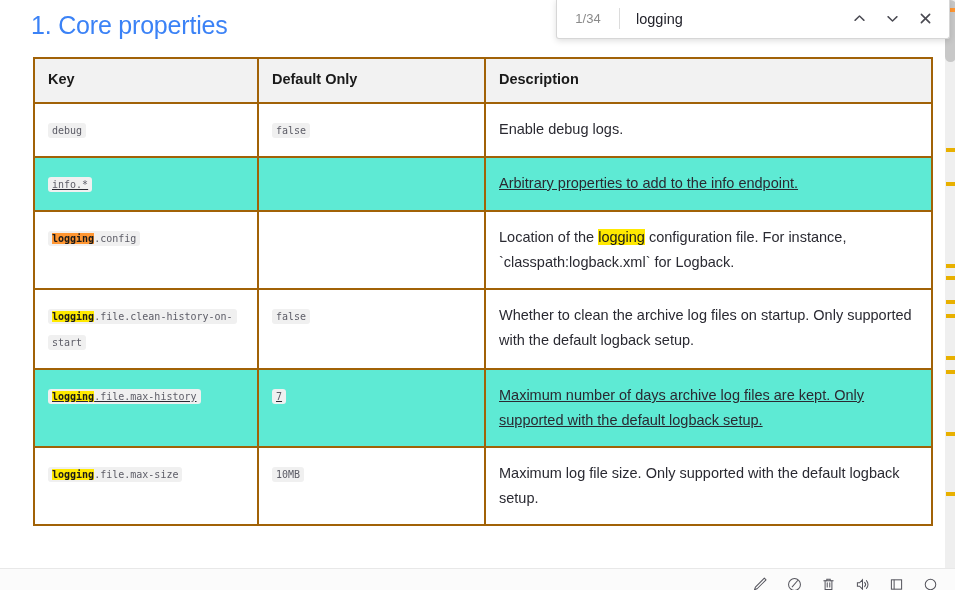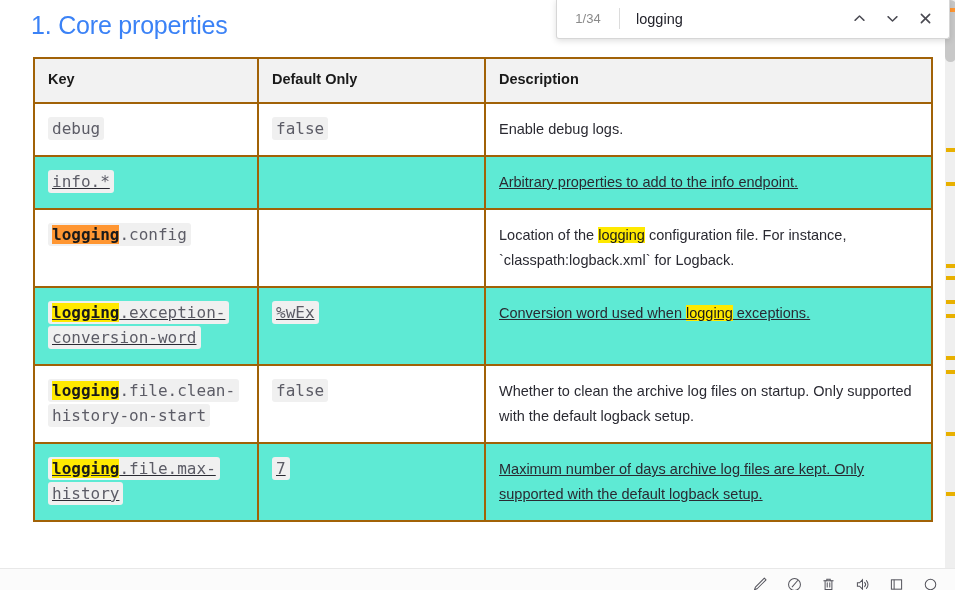--- a/index.html
+++ b/index.html
@@ -74,21 +74,21 @@
 
   col.c-key  { width: 224px; }
   col.c-def  { width: 227px; }
   col.c-desc { width: 447px; }
 
   td.desc { padding-right: 16px; margin-left: 29px; }
 
   
   code {
     font-family: "DejaVu Sans Mono", monospace;
-    font-size: 16px;
+    font-size: 10px;
     background: #f0f0f0;
     color: #5c5c66;
     border-radius: 3px;
     padding: 2px 4px;
     line-height: 24px;
     box-decoration-break: clone;
     -webkit-box-decoration-break: clone;
     white-space: pre-wrap;
   }
 
@@ -250,34 +250,34 @@
           <tr class="alt" style="height: 48px;">
             <td><code>info.*</code></td>
             <td></td>
             <td class="desc">Arbitrary properties to add to the info endpoint.</td>
           </tr>
           <tr style="height: 70px;">
             <td><code><mark class="hit current">logging</mark>.config</code></td>
             <td></td>
             <td class="desc">Location of the <mark class="hit">logging</mark> configuration file. For instance, `classpath:logback.xml` for Logback.</td>
           </tr>
-          <tr class="alt" style="height: 70px;">
-            <td><code><mark class="hit">logging</mark>.exception-conversion-word</code></td>
-            <td><code>%wEx</code></td>
-            <td class="desc">Conversion word used when <mark class="hit">logging</mark> exceptions.</td>
-          </tr>
           <tr style="height: 70px;">
             <td><code><mark class="hit">logging</mark>.file.clean-history-on-start</code></td>
             <td><code>false</code></td>
             <td class="desc">Whether to clean the archive log files on startup. Only supported with the default logback setup.</td>
           </tr>
           <tr class="alt" style="height: 70px;">
             <td><code><mark class="hit">logging</mark>.file.max-history</code></td>
             <td><code>7</code></td>
             <td class="desc">Maximum number of days archive log files are kept. Only supported with the default logback setup.</td>
+          </tr>
+          <tr style="height: 70px;">
+            <td><code><mark class="hit">logging</mark>.file.max-size</code></td>
+            <td><code>10MB</code></td>
+            <td class="desc">Maximum log file size. Only supported with the default logback setup.</td>
           </tr>
         </tbody>
     </table>
   </div>
 
   <div class="scrollbar">
     <div class="sb-track"></div>
     <div class="sb-thumb" style="top: 0px; height: 62px;"></div>
   <div class="sb-mark current" style="top: 8px;"></div>
       <div class="sb-mark" style="top: 148px;"></div>

